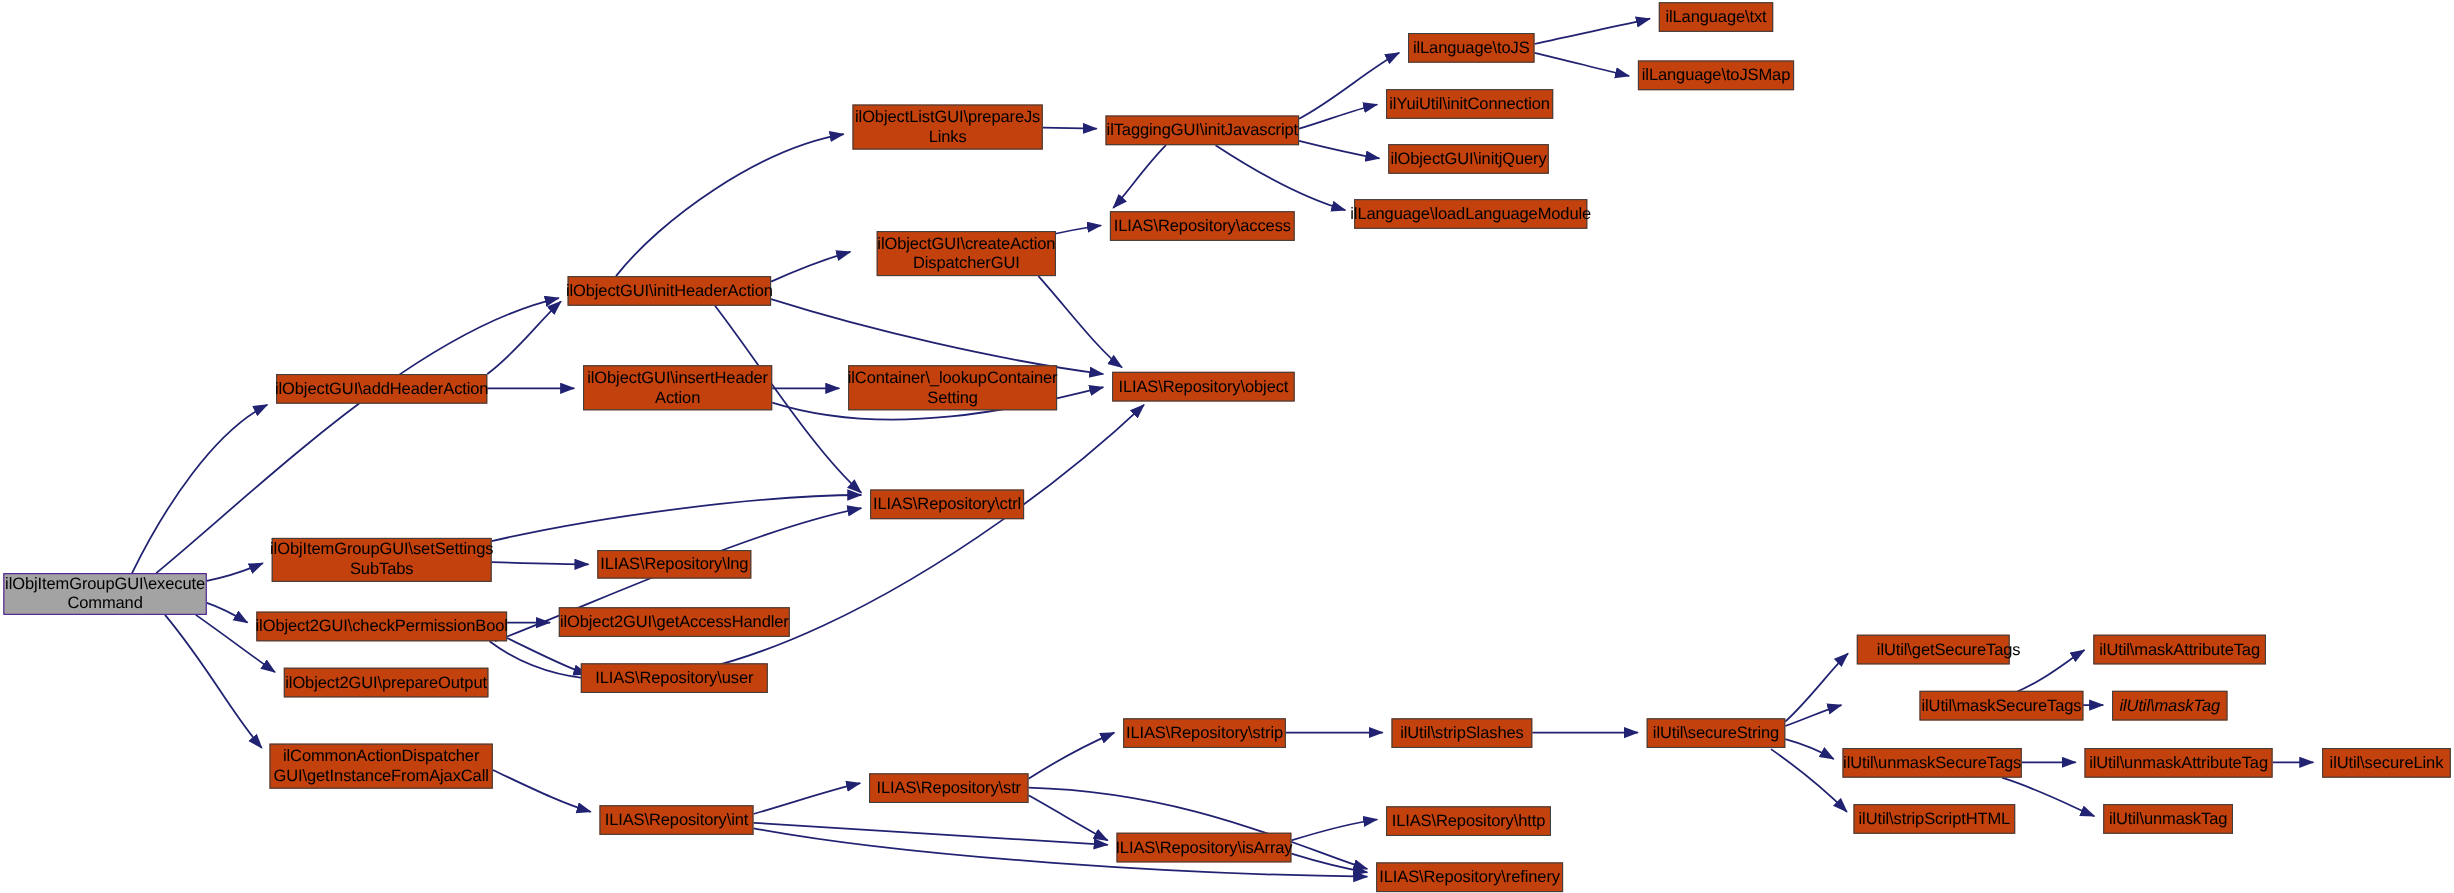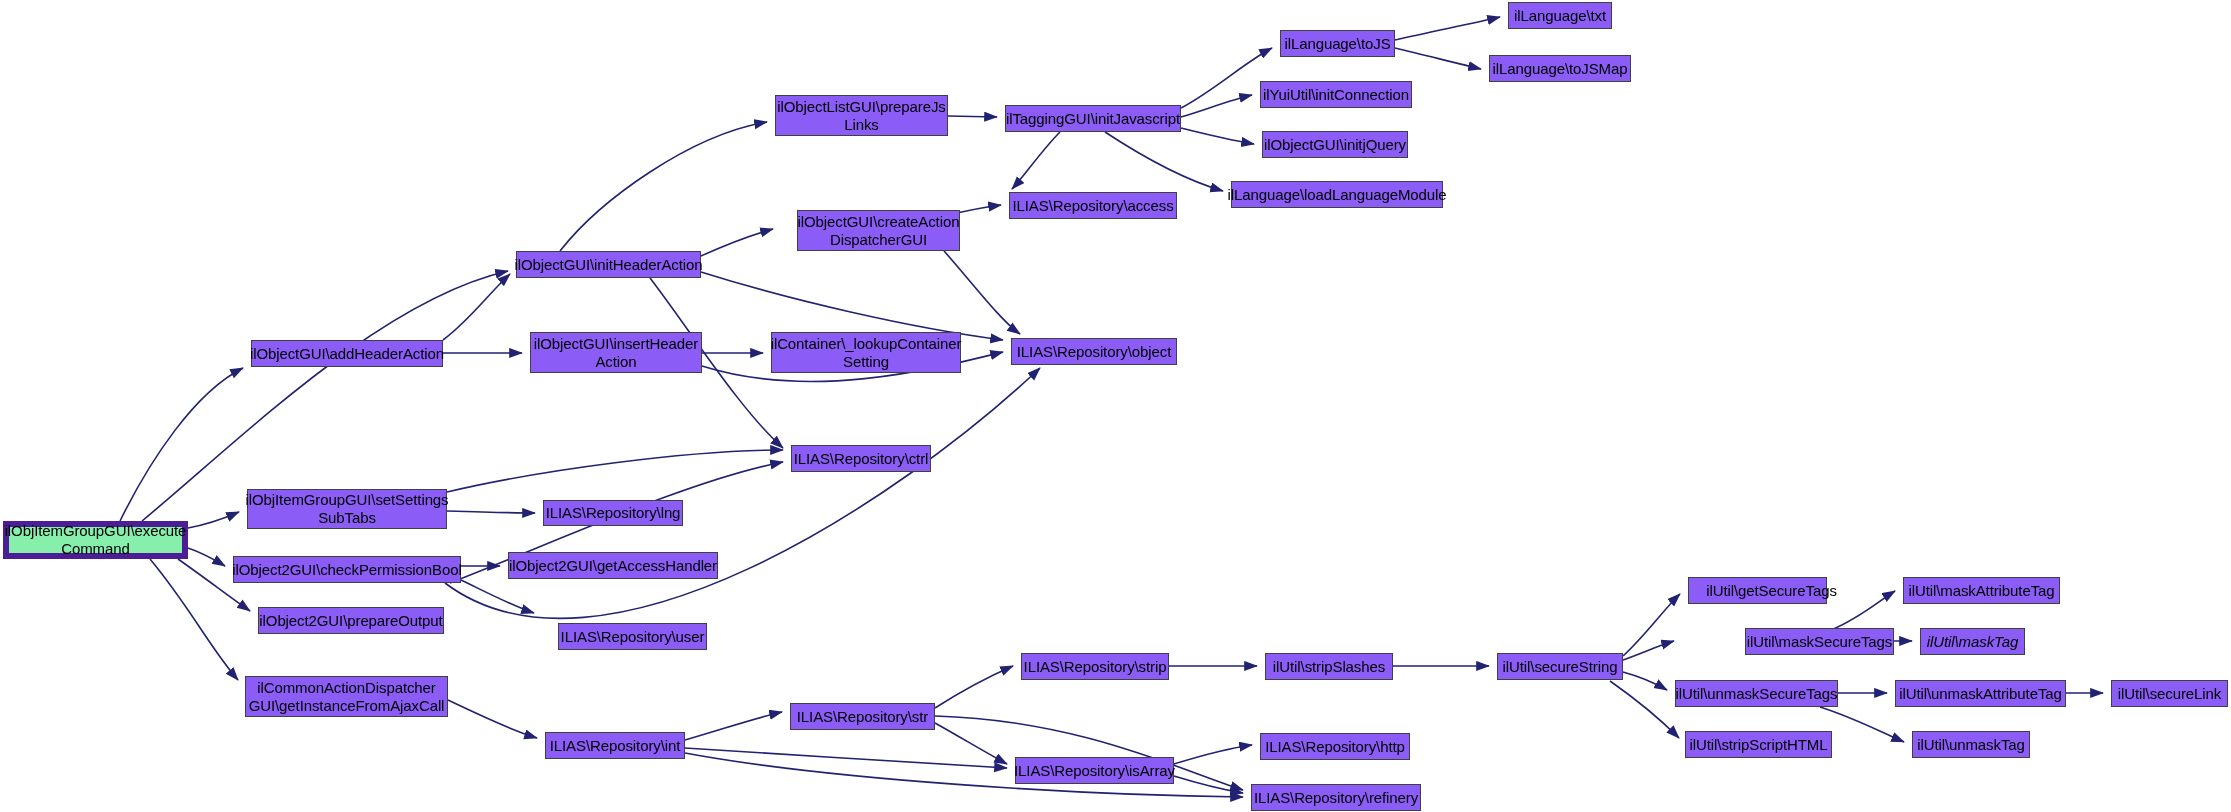--- a/index.html
+++ b/index.html
@@ -8,35 +8,35 @@
     width:2231px;
     height:812px;
     background:#ffffff;
     font-family:"Liberation Sans", sans-serif;
     overflow:hidden;
   }
   .node{
     position:absolute;
     box-sizing:border-box;
     border:1px solid #404040;
-    background:#8b5cf6;
+    background:#c2410c;
     color:#000000;
     display:flex;
     align-items:center;
     justify-content:center;
     text-align:center;
     font-size:15px;
     line-height:1.18;
     letter-spacing:-0.1px;
     white-space:pre-line;
     padding:0 4px;
   }
   .node.root{
-    background:#86efac;
-    border:6px solid #4c1d95;
+    background:#a3a3a3;
+    border:1px solid #4c1d95;
   }
   svg.edges{
     position:absolute;
     left:0;top:0;
     width:2231px;
     height:812px;
     pointer-events:none;
   }
 </style>
 </head>
@@ -116,21 +116,21 @@
       <div class="node" style="left: 530px; top: 332px; width: 172px; height: 41px;">ilObjectGUI\insertHeader
 Action</div>
       <div class="node" style="left: 771px; top: 332px; width: 190px; height: 41px;">ilContainer\_lookupContainer
 Setting</div>
       <div class="node" style="left: 775px; top: 95px; width: 173px; height: 41px;">ilObjectListGUI\prepareJs
 Links</div>
       <div class="node" style="left: 781px; top: 210px; width: 163px; height: 41px; margin-left: 16px;">ilObjectGUI\createAction
 DispatcherGUI</div>
       <div class="node" style="left: 543px; top: 500px; width: 140px; height: 26px;">ILIAS\Repository\lng</div>
       <div class="node" style="left: 508px; top: 552px; width: 210px; height: 27px;">ilObject2GUI\getAccessHandler</div>
-      <div class="node" style="left: 558px; top: 603px; width: 149px; height: 27px; margin-top: 20px;">ILIAS\Repository\user</div>
+      <div class="node" style="left: 528px; top: 603px; width: 170px; height: 27px;">ILIAS\Repository\user</div>
       <div class="node" style="left: 791px; top: 445px; width: 140px; height: 27px;">ILIAS\Repository\ctrl</div>
       <div class="node" style="left: 1005px; top: 105px; width: 176px; height: 27px;">ilTaggingGUI\initJavascript</div>
       <div class="node" style="left: 1009px; top: 192px; width: 168px; height: 27px;">ILIAS\Repository\access</div>
       <div class="node" style="left: 1011px; top: 338px; width: 166px; height: 27px;">ILIAS\Repository\object</div>
       <div class="node" style="left: 1280px; top: 30px; width: 115px; height: 27px;">ilLanguage\toJS</div>
       <div class="node" style="left: 1260px; top: 81px; width: 152px; height: 27px;">ilYuiUtil\initConnection</div>
       <div class="node" style="left: 1262px; top: 131px; width: 146px; height: 27px;">ilObjectGUI\initjQuery</div>
       <div class="node" style="left: 1231px; top: 181px; width: 212px; height: 27px;">ilLanguage\loadLanguageModule</div>
       <div class="node" style="left: 1508px; top: 2px; width: 104px; height: 27px;">ilLanguage\txt</div>
       <div class="node" style="left: 1489px; top: 55px; width: 142px; height: 27px;">ilLanguage\toJSMap</div>

